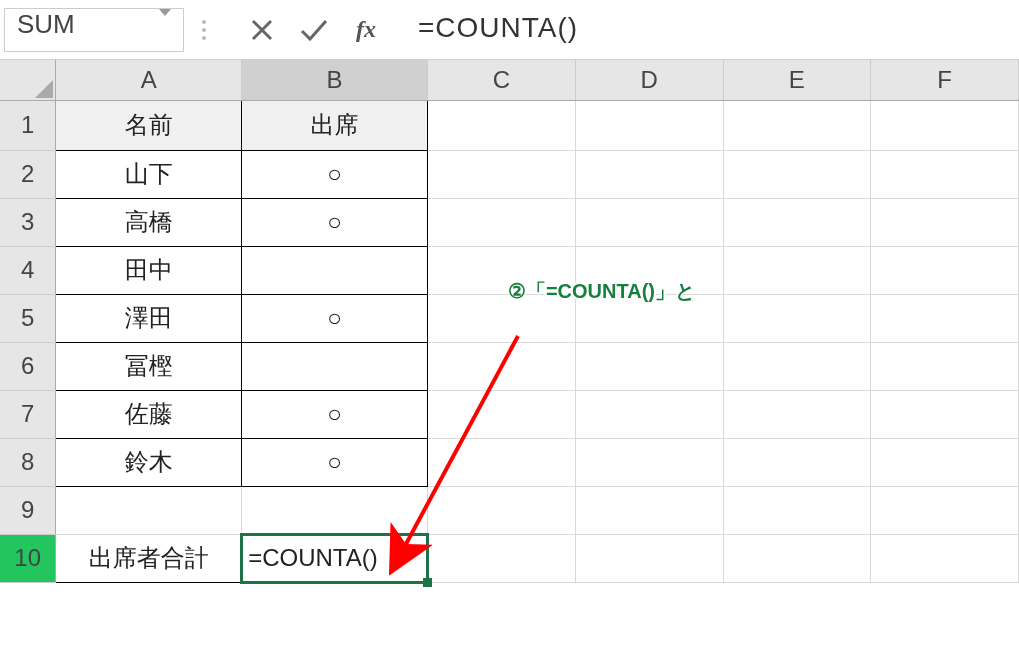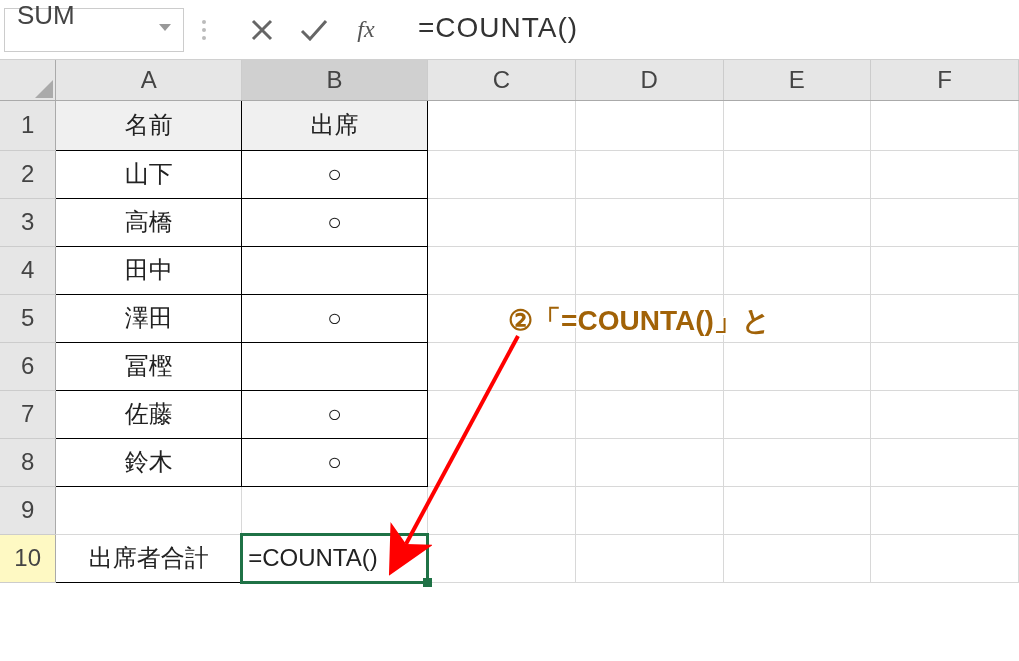--- a/index.html
+++ b/index.html
@@ -18,25 +18,25 @@
       align-items: center;
       height: 60px;
       border-bottom: 1px solid #d0d0d0;
       background: #ffffff;
       padding: 0 4px;
     }
     .name-box {
       width: 180px;
       height: 44px;
       border: 1px solid #cccccc;
-      padding: 20px 12px;
+      padding: 0 12px;
       font-size: 26px;
       color: #444;
       display: flex;
-      align-items: flex-end;
+      align-items: flex-start;
       justify-content: space-between;
       background: #ffffff;
     }
     .name-box-dropdown {
       width: 0; height: 0;
       border-left: 6px solid transparent;
       border-right: 6px solid transparent;
       border-top: 7px solid #999;
     }
     .fb-separator {
@@ -54,20 +54,21 @@
     .fb-dots span {
       width: 4px; height: 4px;
       background: #bbb;
       border-radius: 50%;
     }
     .fb-buttons {
       display: flex;
       align-items: flex-end;
       gap: 16px;
       padding: 0 20px;
+      font-weight: bold;
     }
     .fb-btn {
       font-size: 26px;
       color: #666;
       width: 36px;
       height: 36px;
       display: flex;
       align-items: center;
       justify-content: center;
       cursor: pointer;
@@ -132,21 +133,21 @@
       background: #e6e6e6;
       border-right: 1px solid #aaaaaa;
       border-bottom: 1px solid #cccccc;
       width: 56px;
       font-size: 24px;
       color: #444;
       text-align: center;
       font-weight: normal;
     }
     .row-header.active {
-      background: #fef9c3;
+      background: #22c55e;
     }
     .col-A, .col-B { width: 186px; }
     .col-C, .col-D, .col-E, .col-F { width: 148px; }
     
     .cell {
       border-right: 1px solid #d8d8d8;
       border-bottom: 1px solid #d8d8d8;
       height: 48px;
       font-size: 24px;
       color: #222;
@@ -182,23 +183,23 @@
       right: -5px; bottom: -5px;
       width: 9px; height: 9px;
       background: #1f7246;
       pointer-events: none;
     }
     
     
     .annotation {
       position: absolute;
       left: 508px;
-      top: 300px;
-      font-size: 28px;
-      color: #a16207;
+      top: 276px;
+      font-size: 20px;
+      color: #15803d;
       font-weight: bold;
       line-height: 1.5;
       text-shadow: 
         -1px -1px 0 #fff, 1px -1px 0 #fff,
         -1px 1px 0 #fff, 1px 1px 0 #fff,
         -2px 0 0 #fff, 2px 0 0 #fff,
         0 -2px 0 #fff, 0 2px 0 #fff;
       z-index: 10;
       pointer-events: none;
     }

